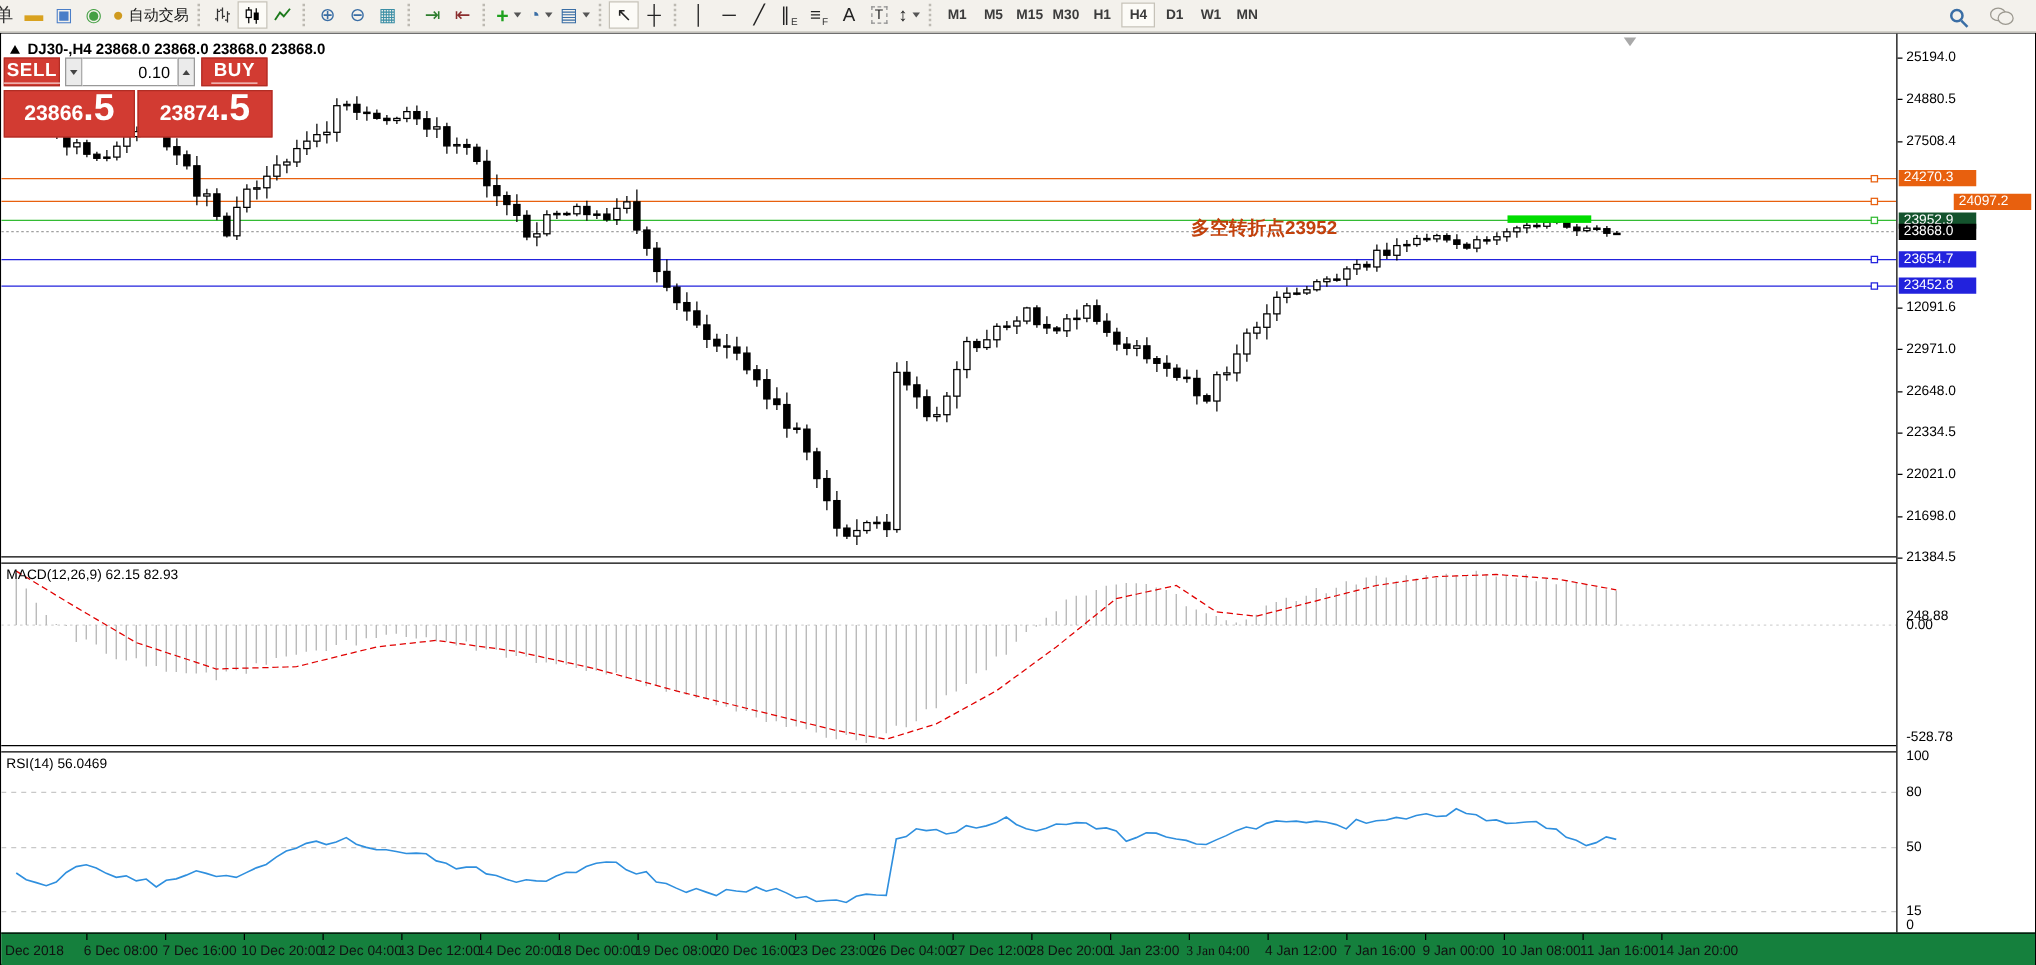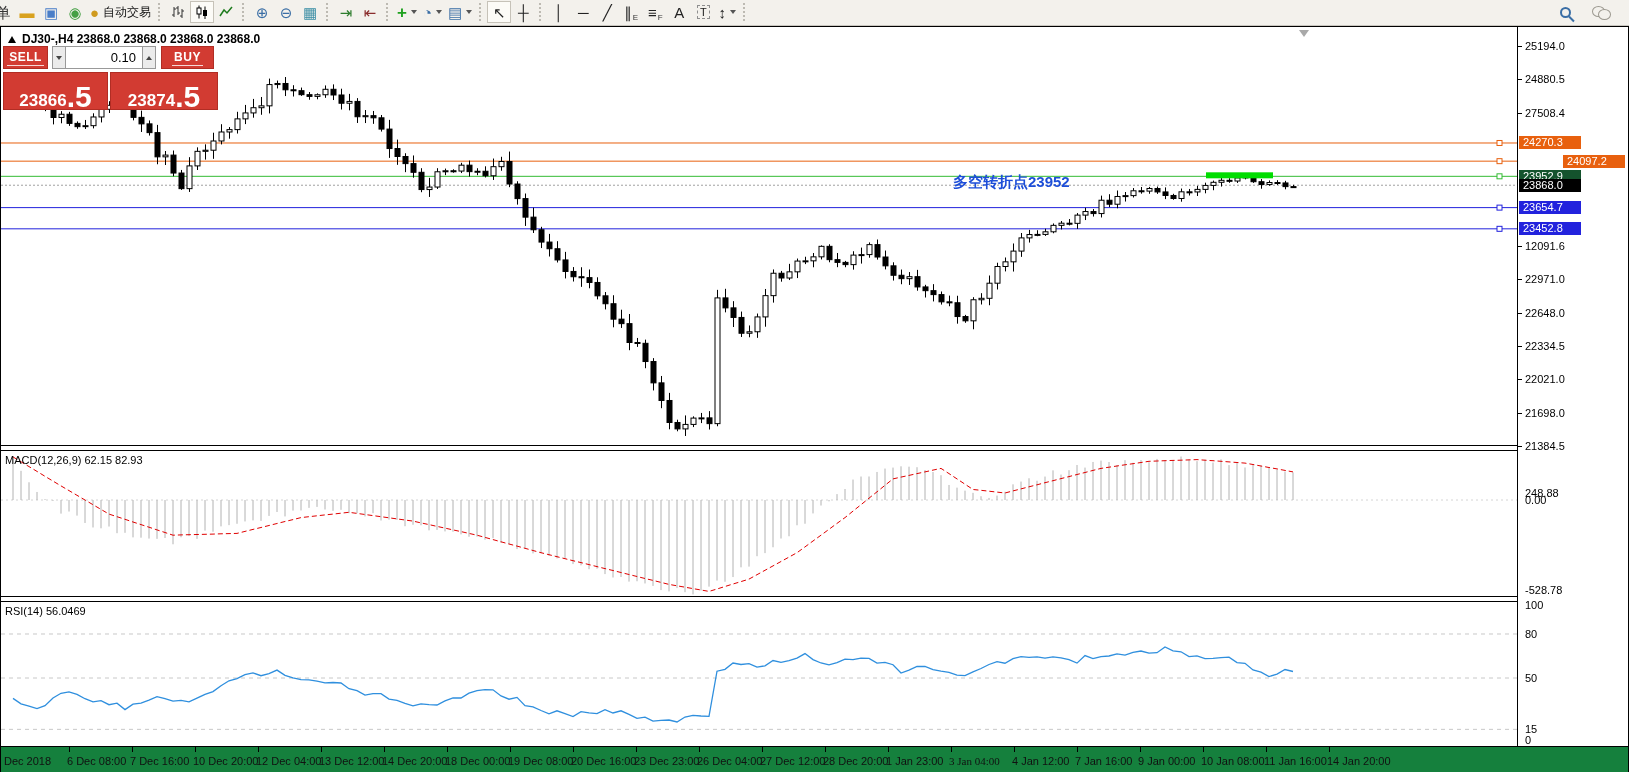--- a/index.html
+++ b/index.html
@@ -59,36 +59,36 @@
                 border-bottom:7px solid #000;display:block}
   .shift-marker{position:absolute;left:1298px;top:3px;width:0;height:0;border-left:5px solid transparent;
                 border-right:5px solid transparent;border-top:7px solid #a9a9a9;z-index:4}
   .macd-label{position:absolute;left:4px;top:427px;font-size:11px;color:#000;z-index:6}
   .rsi-label{position:absolute;left:4px;top:578px;font-size:11px;color:#000;z-index:6}
   .annotation{position:absolute;left:952px;top:146px;font-size:15px;font-weight:bold;z-index:4;white-space:nowrap}
   
   .trade-panel{position:absolute;left:2px;top:19px;width:216px;z-index:9}
   .tp-row{display:flex;height:23px}
   .tp-btn{background:#d23b32;border:1px solid #b12d24;color:#fff;font-family:inherit;
-          font-weight:bold;font-size:12px;display:flex;align-items:center;justify-content:center;letter-spacing:.5px}
+          font-weight:bold;font-size:15px;display:flex;align-items:center;justify-content:center;letter-spacing:.5px}
   .tp-btn span{border-bottom:1px solid rgba(255,255,255,.8);padding:0 2px 1px}
   .tp-sell{width:45px}
   .tp-buy{width:53px;margin-left:5px}
   .tp-vol{display:flex;margin-left:4px;height:23px}
   .tp-spin{width:14px;background:#ebebeb;border:1px solid #999;display:flex;align-items:center;
            justify-content:center;padding:0}
   .tri-up{width:0;height:0;border-left:3px solid transparent;border-right:3px solid transparent;
           border-bottom:4px solid #444;display:block}
   .tri-down{width:0;height:0;border-left:3px solid transparent;border-right:3px solid transparent;
           border-top:4px solid #444;display:block}
   .tp-input{width:76px;border:1px solid #999;border-left:none;border-right:none;text-align:right;
             font-size:13px;padding-right:6px;font-family:inherit;outline:none}
   .tp-prices{display:flex;margin-top:3px}
   .tp-price{background:#d23b32;border:1px solid #b12d24;color:#fff;height:38px;display:flex;
-            align-items:flex-end;justify-content:center;padding-bottom:0}
+            align-items:flex-end;justify-content:center;padding-bottom:10px}
   .tp-price-sell{width:105px}
   .tp-price-buy{width:108px;margin-left:2px}
   .tp-big{font-size:17px;font-weight:bold;line-height:1}
   .tp-huge{font-size:30px;font-weight:bold;line-height:.8}
 </style>
 </head>
 <body>
 
 <div class="app">
   <div class="toolbar" id="toolbar">
@@ -200,20 +200,31 @@
         </button>
         <button class="tb-btn">
           <span class="tb-glyph boxed" style="color: rgb(34, 34, 34);">T</span>
         </button>
         <button class="tb-btn">
           <span class="tb-glyph" style="color: rgb(34, 34, 34);">↕</span>
           <span class="dd-arrow"></span>
         </button>
       </div>
       <div class="tb-grip"></div>
+      <div class="tb-group">
+        <button class="tb-tf">M1</button>
+        <button class="tb-tf">M5</button>
+        <button class="tb-tf">M15</button>
+        <button class="tb-tf">M30</button>
+        <button class="tb-tf">H1</button>
+        <button class="tb-tf active">H4</button>
+        <button class="tb-tf">D1</button>
+        <button class="tb-tf">W1</button>
+        <button class="tb-tf">MN</button>
+      </div>
       <div class="tb-right">
         <button class="tb-btn">
           <span class="icon-magnifier"></span>
         </button>
         <button class="tb-btn">
           <span class="icon-chat"></span>
         </button>
       </div>
     </div>
 
@@ -759,21 +770,21 @@
         </div>
         <div class="tp-price tp-price-buy">
           <span class="tp-big">23874</span>
           <span class="tp-huge">.5</span>
         </div>
       </div>
     </div>
 
     <div class="macd-label">MACD(12,26,9) 62.15 82.93</div>
     <div class="rsi-label">RSI(14) 56.0469</div>
-    <div class="annotation" id="annotation" style="color: #1d4ed8;">多空转折点23952</div>
+    <div class="annotation" id="annotation" style="color: #c2410c;">多空转折点23952</div>
     <div class="shift-marker"></div>
 
     <div class="price-axis" id="price-axis">
         <div class="tick-label" style="top: 13px;">25194.0</div>
         <div class="tick-label" style="top: 45.9168px;">24880.5</div>
         <div class="tick-label" style="top: 79.8312px;">27508.4</div>
         <div class="tick-label" style="top: 213.493px;">12091.6</div>
         <div class="tick-label" style="top: 246.41px;">22971.0</div>
         <div class="tick-label" style="top: 280.325px;">22648.0</div>
         <div class="tick-label" style="top: 313.241px;">22334.5</div>

